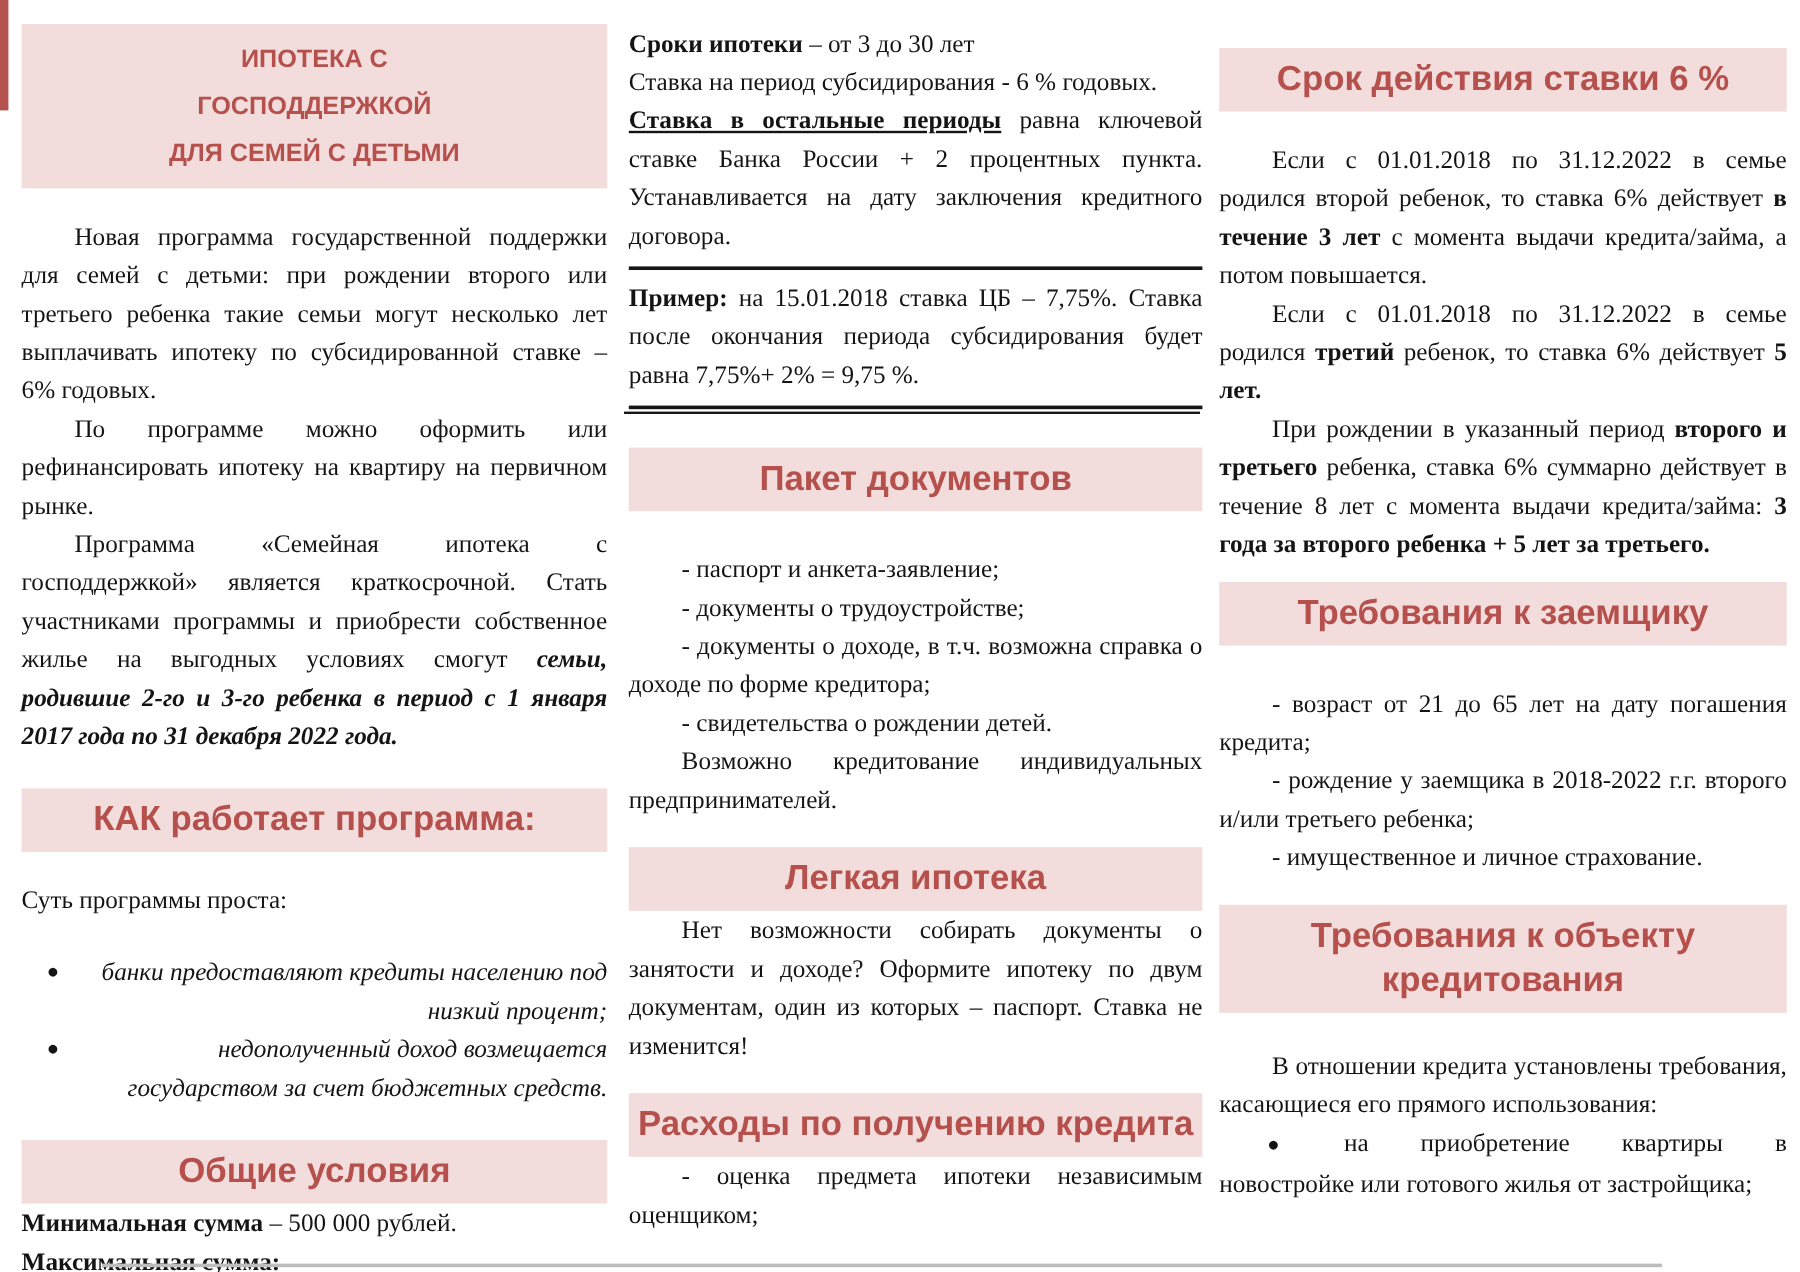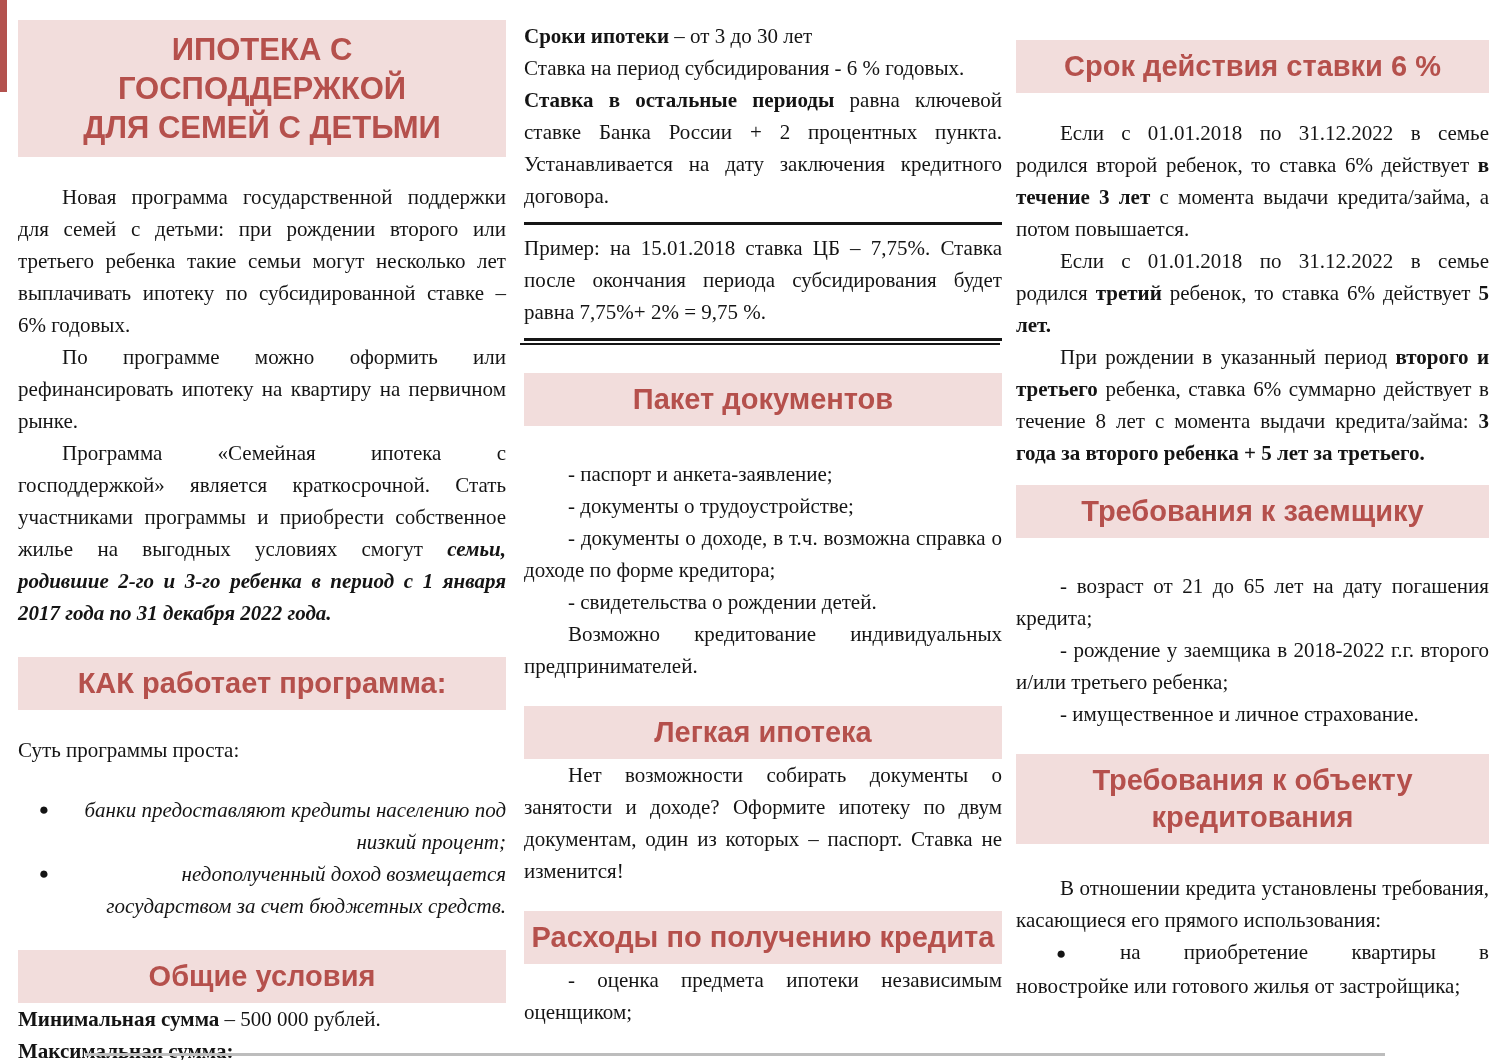--- a/index.html
+++ b/index.html
@@ -19,21 +19,21 @@
   .band{
     background:#f2dddc;
     color:#b5504c;
     font-family:"Liberation Sans","DejaVu Sans",sans-serif;
     font-weight:bold;
     text-align:center;
     font-size:29px;
     line-height:37px;
     padding:8px 4px;
   }
-  .title-band{font-size:31px;line-height:39px;padding:10px 4px;}
+  .title-band{font-size:21px;line-height:39px;padding:10px 4px;}
   .title-band .tline{display:block;}
 
   p.body{
     margin:0;
     font-size:21px;
     line-height:32px;
     text-align:justify;
   }
   p.body.left{text-align:left;}
   .ind{text-indent:44px;}
@@ -105,23 +105,23 @@
     <div class="band">Общие условия</div>
     <p class="body left"><span style="font-weight: bold;">Минимальная сумма</span><span> – 500 000 рублей.</span></p>
     <p class="body left"><span style="font-weight: bold;">Максимальная сумма:</span></p>
 
   </div>
 
   <div class="col col-mid">
     <div class="sp20"></div>
     <p class="body left"><span style="font-weight: bold;">Сроки ипотеки</span><span> – от 3 до 30 лет</span></p>
     <p class="body"><span style="font-weight: normal;">Ставка на период субсидирования</span><span> - 6 % годовых.</span></p>
-    <p class="body"><span style="font-weight: bold;">Ставка в остальные периоды</span><span> равна ключевой ставке Банка России + 2 процентных пункта. Устанавливается на дату заключения кредитного договора.</span></p>
+    <p class="body"><span style="font-weight: bold; text-decoration: underline;">Ставка в остальные периоды</span><span> равна ключевой ставке Банка России + 2 процентных пункта. Устанавливается на дату заключения кредитного договора.</span></p>
     <div class="example">
-      <p class="body"><span style="font-weight: normal;">Пример:</span><span> на 15.01.2018 ставка ЦБ – 7,75%. Ставка после окончания периода субсидирования будет равна 7,75%+ 2% = 9,75 %.</span></p>
+      <p class="body"><span style="font-weight: bold;">Пример:</span><span> на 15.01.2018 ставка ЦБ – 7,75%. Ставка после окончания периода субсидирования будет равна 7,75%+ 2% = 9,75 %.</span></p>
     </div>
     <div class="sp32"></div>
     <div class="band">Пакет документов</div>
     <div class="sp32"></div>
     <p class="body ind left">- паспорт и анкета-заявление;</p>
     <p class="body ind left">- документы о трудоустройстве;</p>
     <p class="body ind">- документы о доходе, в т.ч. возможна справка о доходе по форме кредитора;</p>
     <p class="body ind left">- свидетельства о рождении детей.</p>
     <p class="body ind">Возможно кредитование индивидуальных предпринимателей.</p>
     <div class="sp24"></div>

